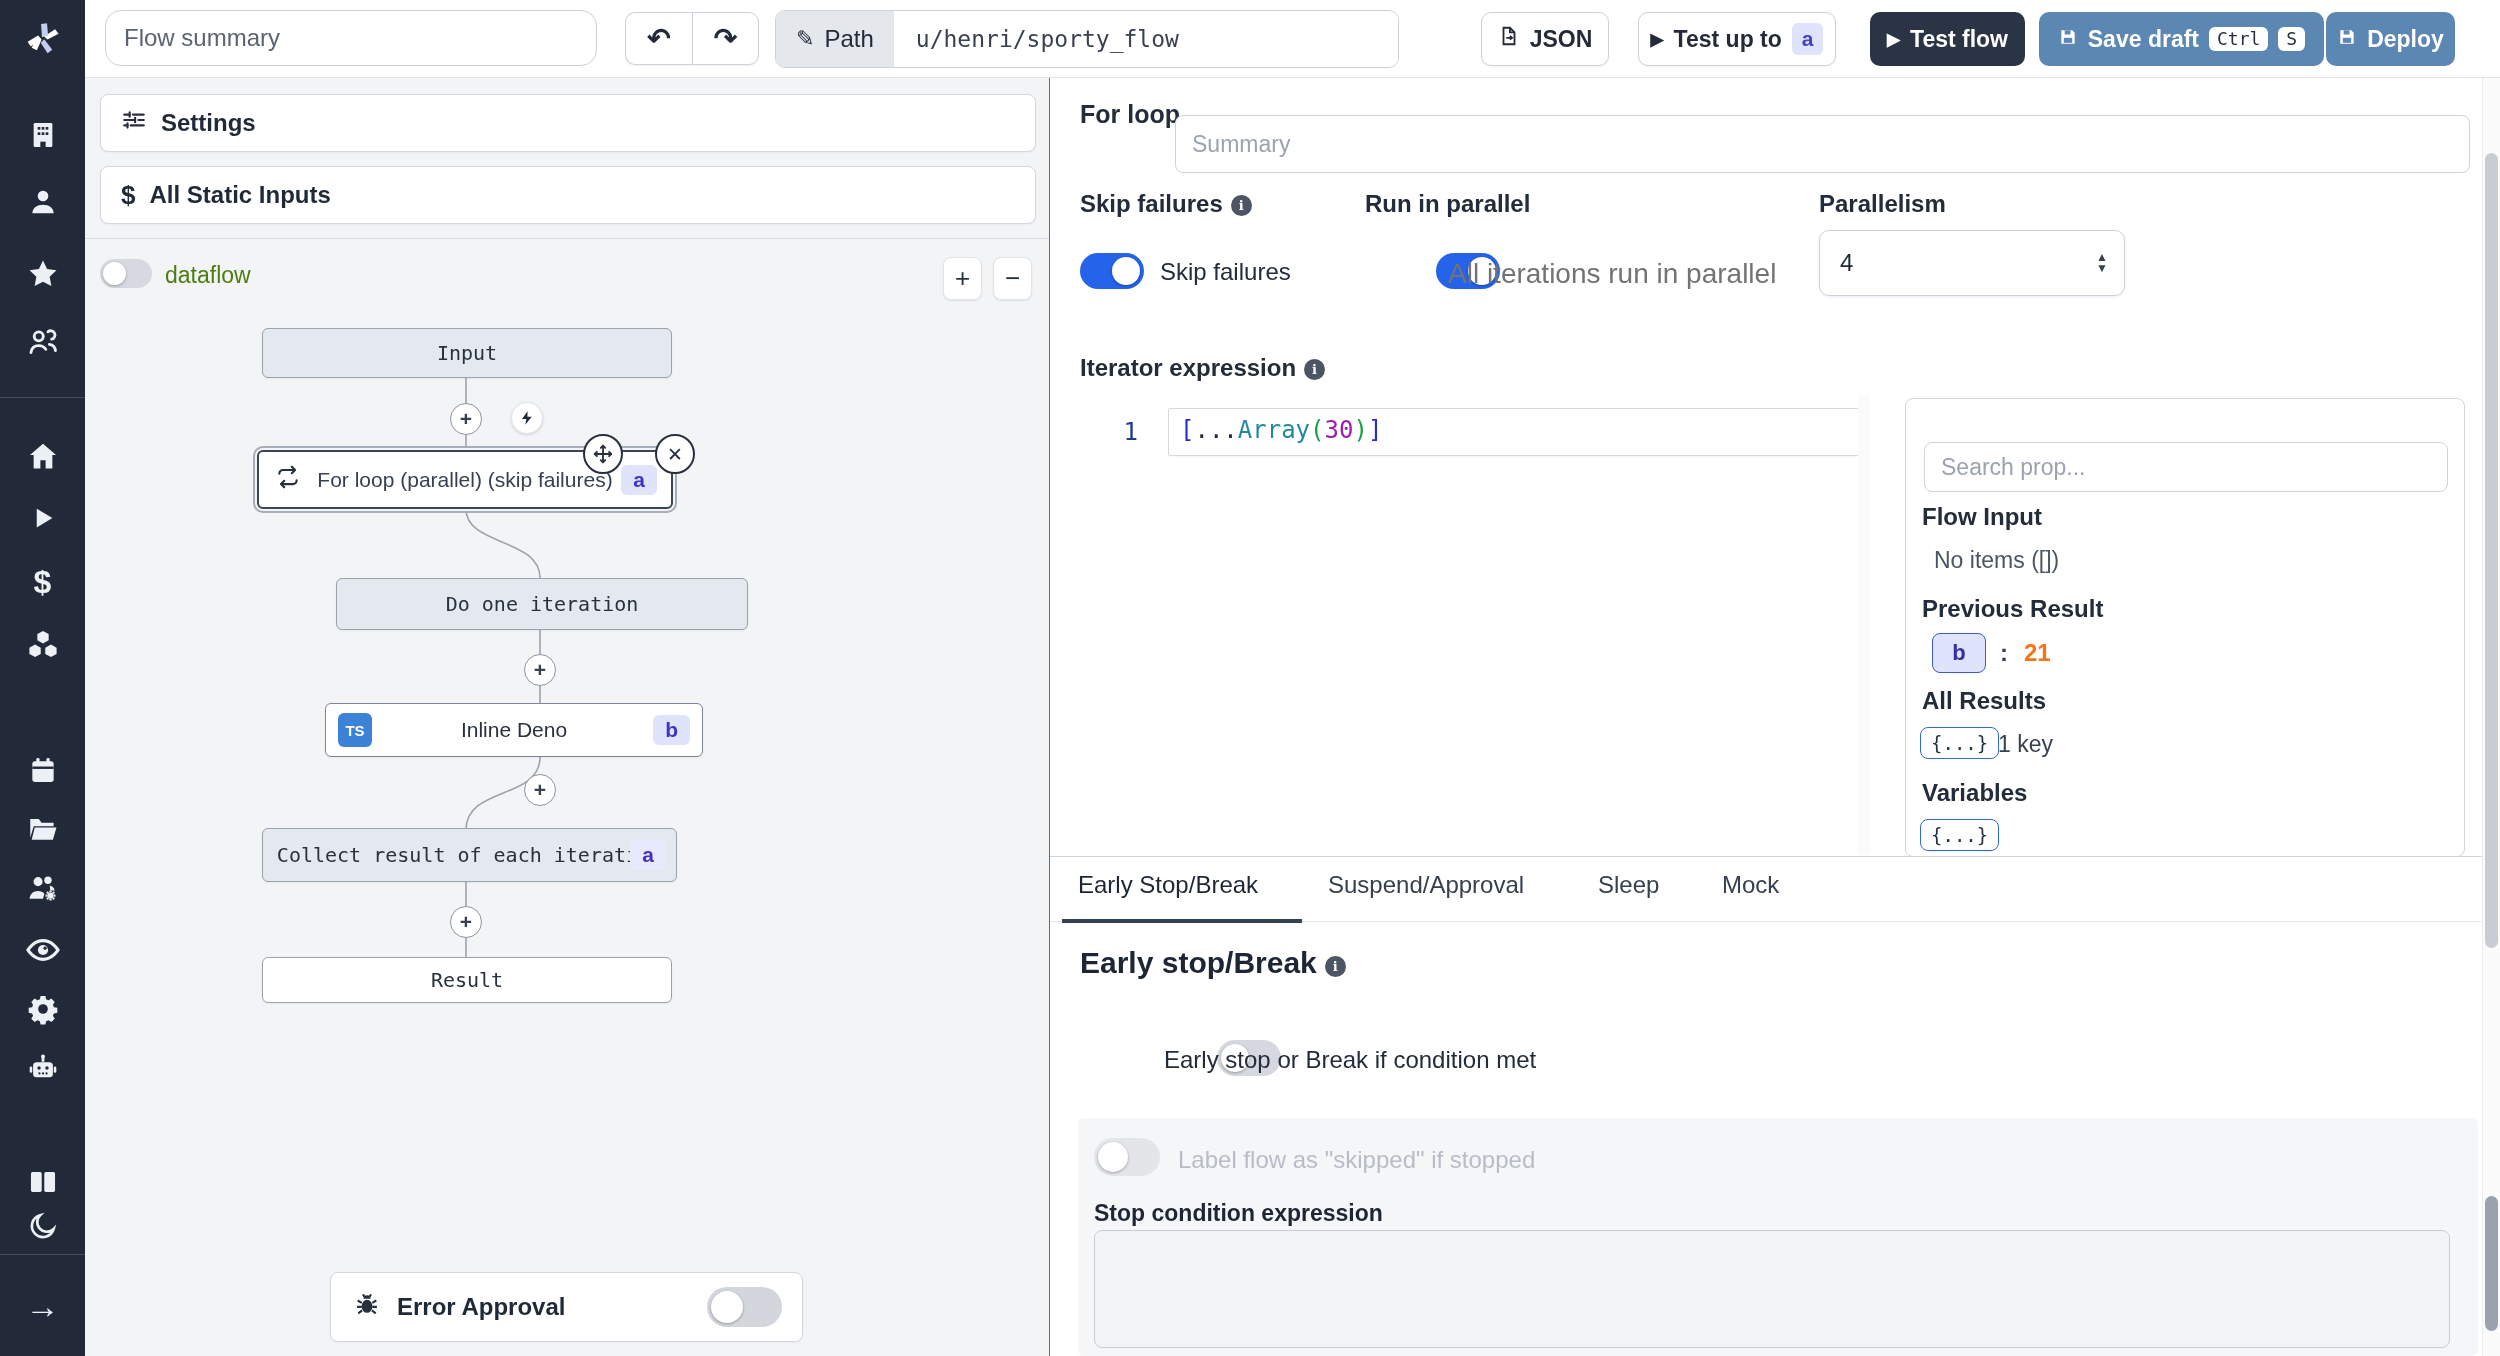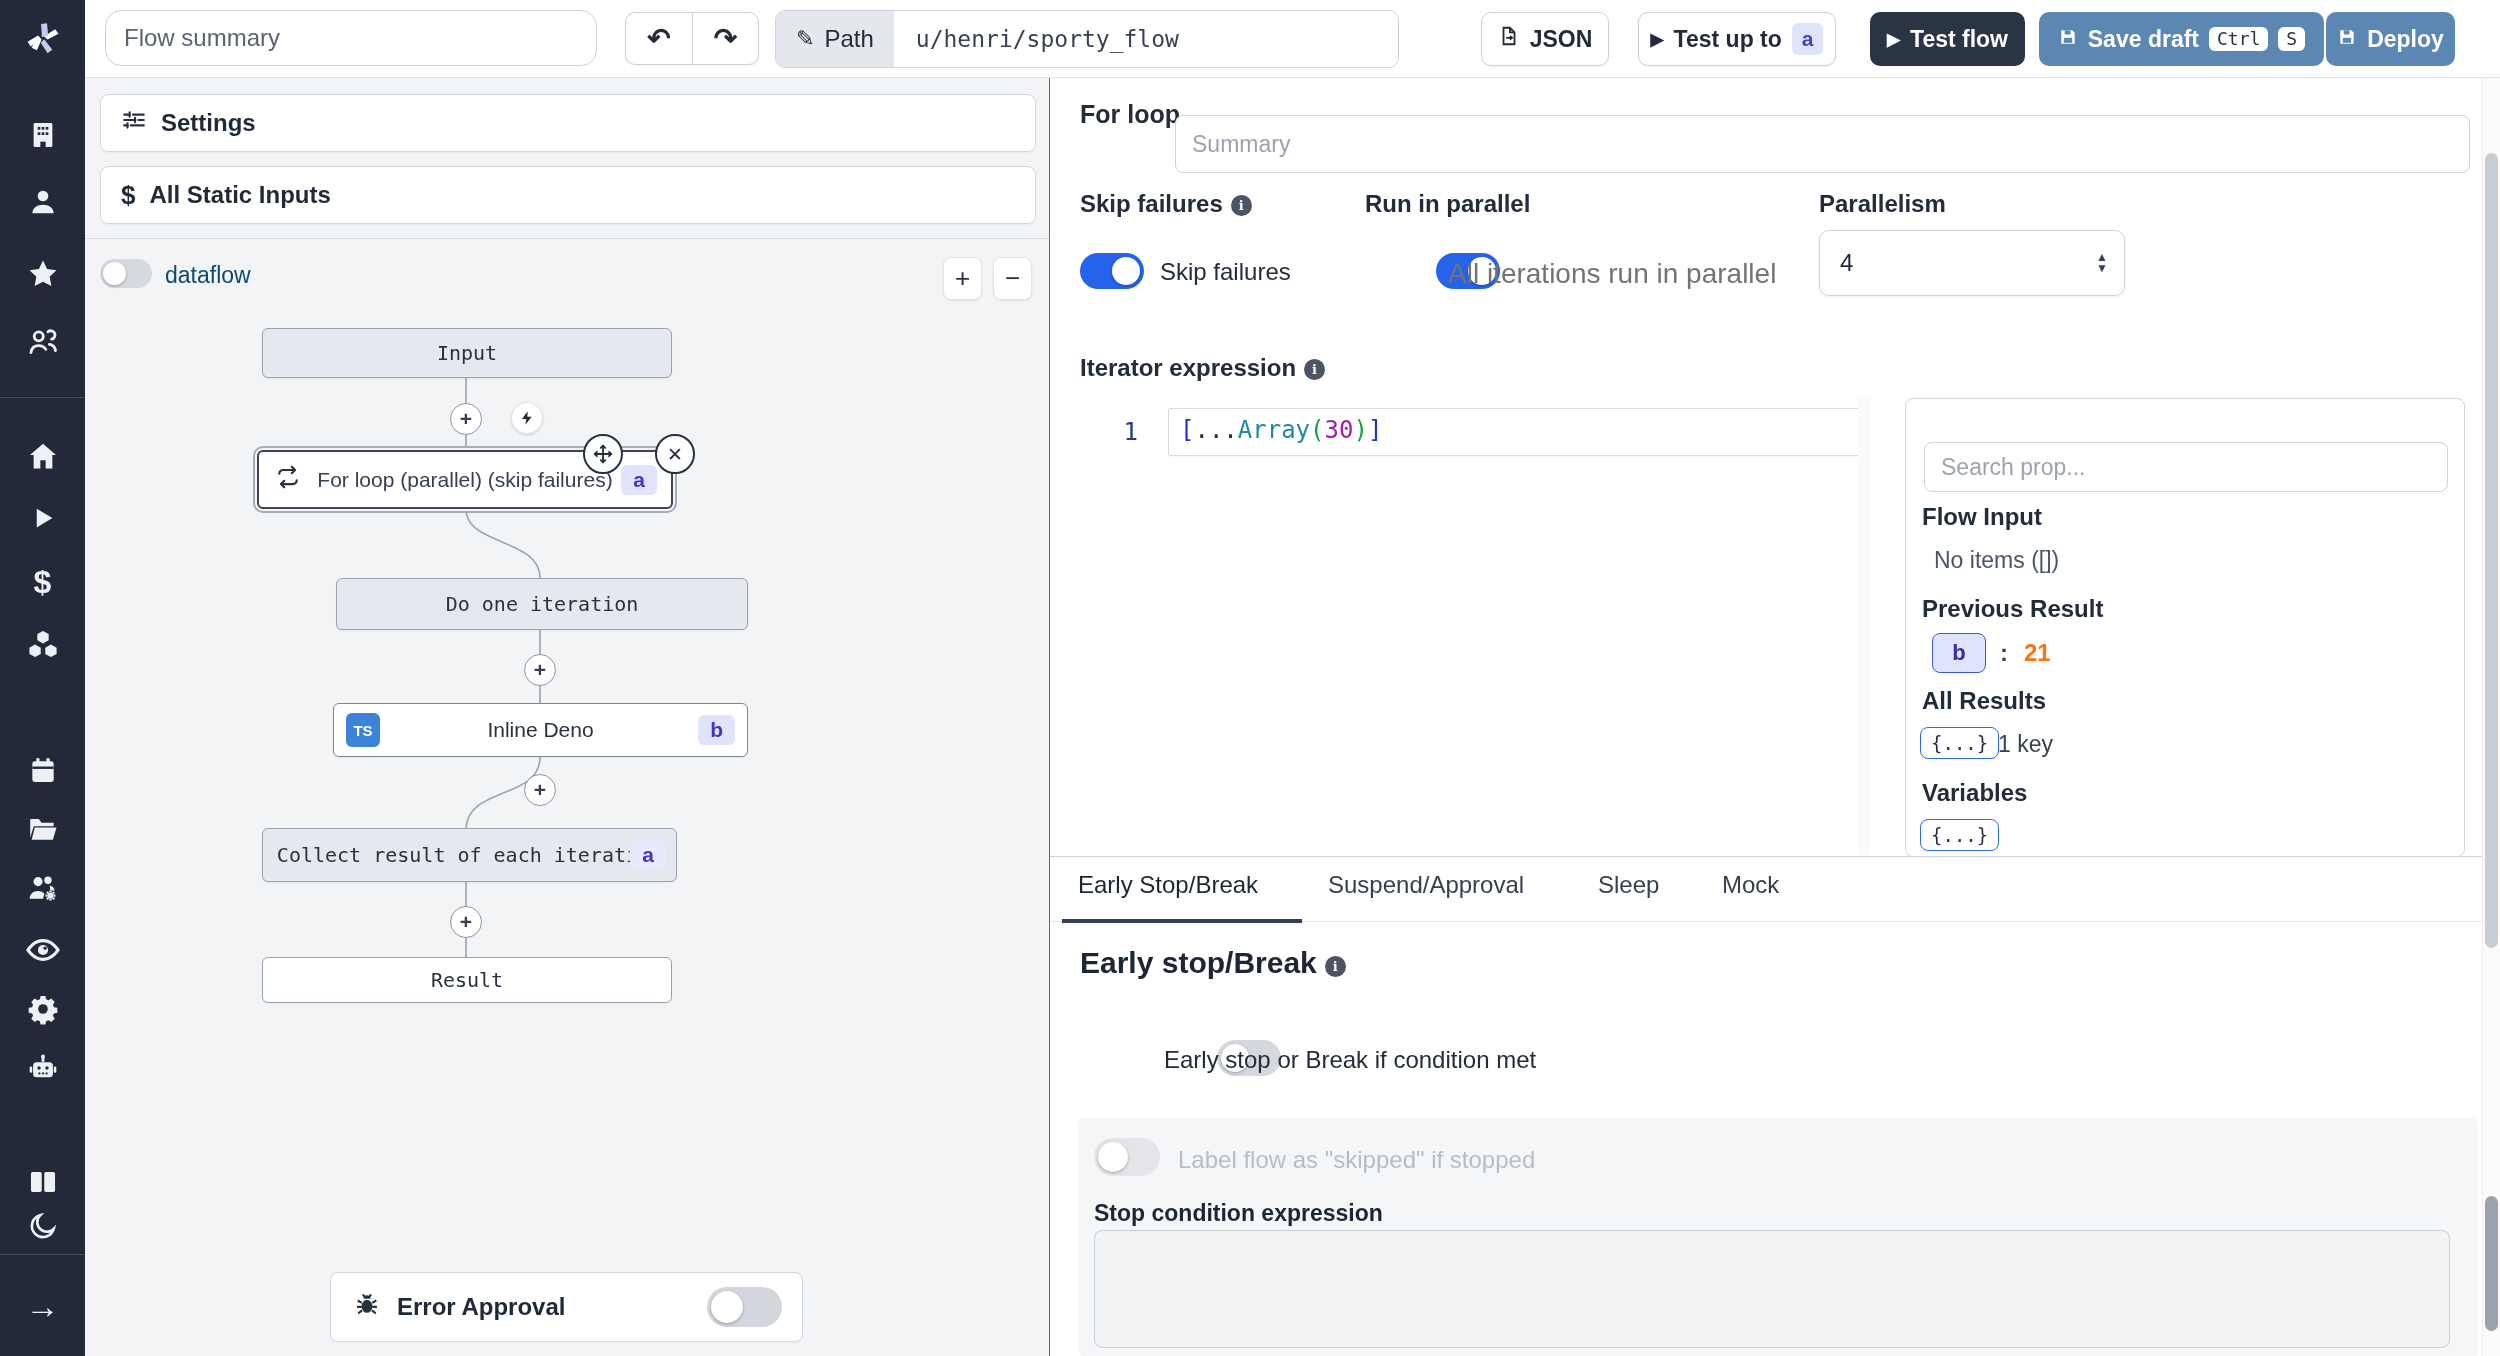--- a/index.html
+++ b/index.html
@@ -287,21 +287,21 @@
       <span style="font-size:26px;font-weight:700">$</span>
       <span>All Static Inputs</span>
     </div>
 
     <div class="abs" style="left:0;top:160px;width:964px;height:1px;background:#d9dde2"></div>
 
     
     <span class="abs tg" style="left:15px;top:181px;width:52px;height:29px;background:#d6dae0">
       <span class="knob" style="left:3px;top:3px;width:23px;height:23px"></span>
     </span>
-    <span class="abs" style="left:80px;top:184px;font-size:23px;color:#0c4a6e">dataflow</span>
+    <span class="abs" style="left:80px;top:184px;font-size:23px;color:#4d7c0f">dataflow</span>
     <div class="abs zbtn" style="left:858px;top:179px;width:39px;height:43px">
         <span>+</span>
       </div>
     <div class="abs zbtn" style="left:908px;top:179px;width:39px;height:43px">
         <span>−</span>
       </div>
 
     
     <svg class="abs" style="left:0;top:0" width="964" height="1278">
       <g fill="none" stroke="#9aa3ae" stroke-width="1.6">
@@ -344,21 +344,21 @@
       </span>
       <span style="position:absolute;right:-24px;top:-18px;width:36px;height:36px;border-radius:50%;background:#fff;border:2px solid #27303f;display:flex;align-items:center;justify-content:center;font-size:19px;color:#27303f">✕</span>
     </div>
 
     <div class="gnode" style="left:251px;top:500px;width:412px;height:52px">
       <span>Do one iteration</span>
     </div>
 
     <div class="pluscircle" style="left:439px;top:576px">+</div>
 
-    <div class="gnode white" style="left:248px;top:625px;width:415px;height:54px;border-color:#7c8697;font-family:'Liberation Sans',sans-serif;font-size:21px">
+    <div class="gnode white" style="left:240px;top:625px;width:378px;height:54px;border-color:#7c8697;font-family:'Liberation Sans',sans-serif;font-size:21px">
       <span style="position:absolute;left:12px;width:34px;height:34px;background:#3c82d6;color:#fff;border-radius:6px;display:flex;align-items:center;justify-content:center;font-size:15px;font-weight:700">TS</span>
       <span>Inline Deno</span>
       <span class="abadge" style="position:absolute;right:12px">b</span>
     </div>
 
     <div class="pluscircle" style="left:439px;top:696px">+</div>
 
     <div class="gnode" style="left:177px;top:750px;width:415px;height:54px">
       <span>Collect result of each iteration</span>
       <span class="abadge" style="position:absolute;right:10px;background:#e6eafc">a</span>

